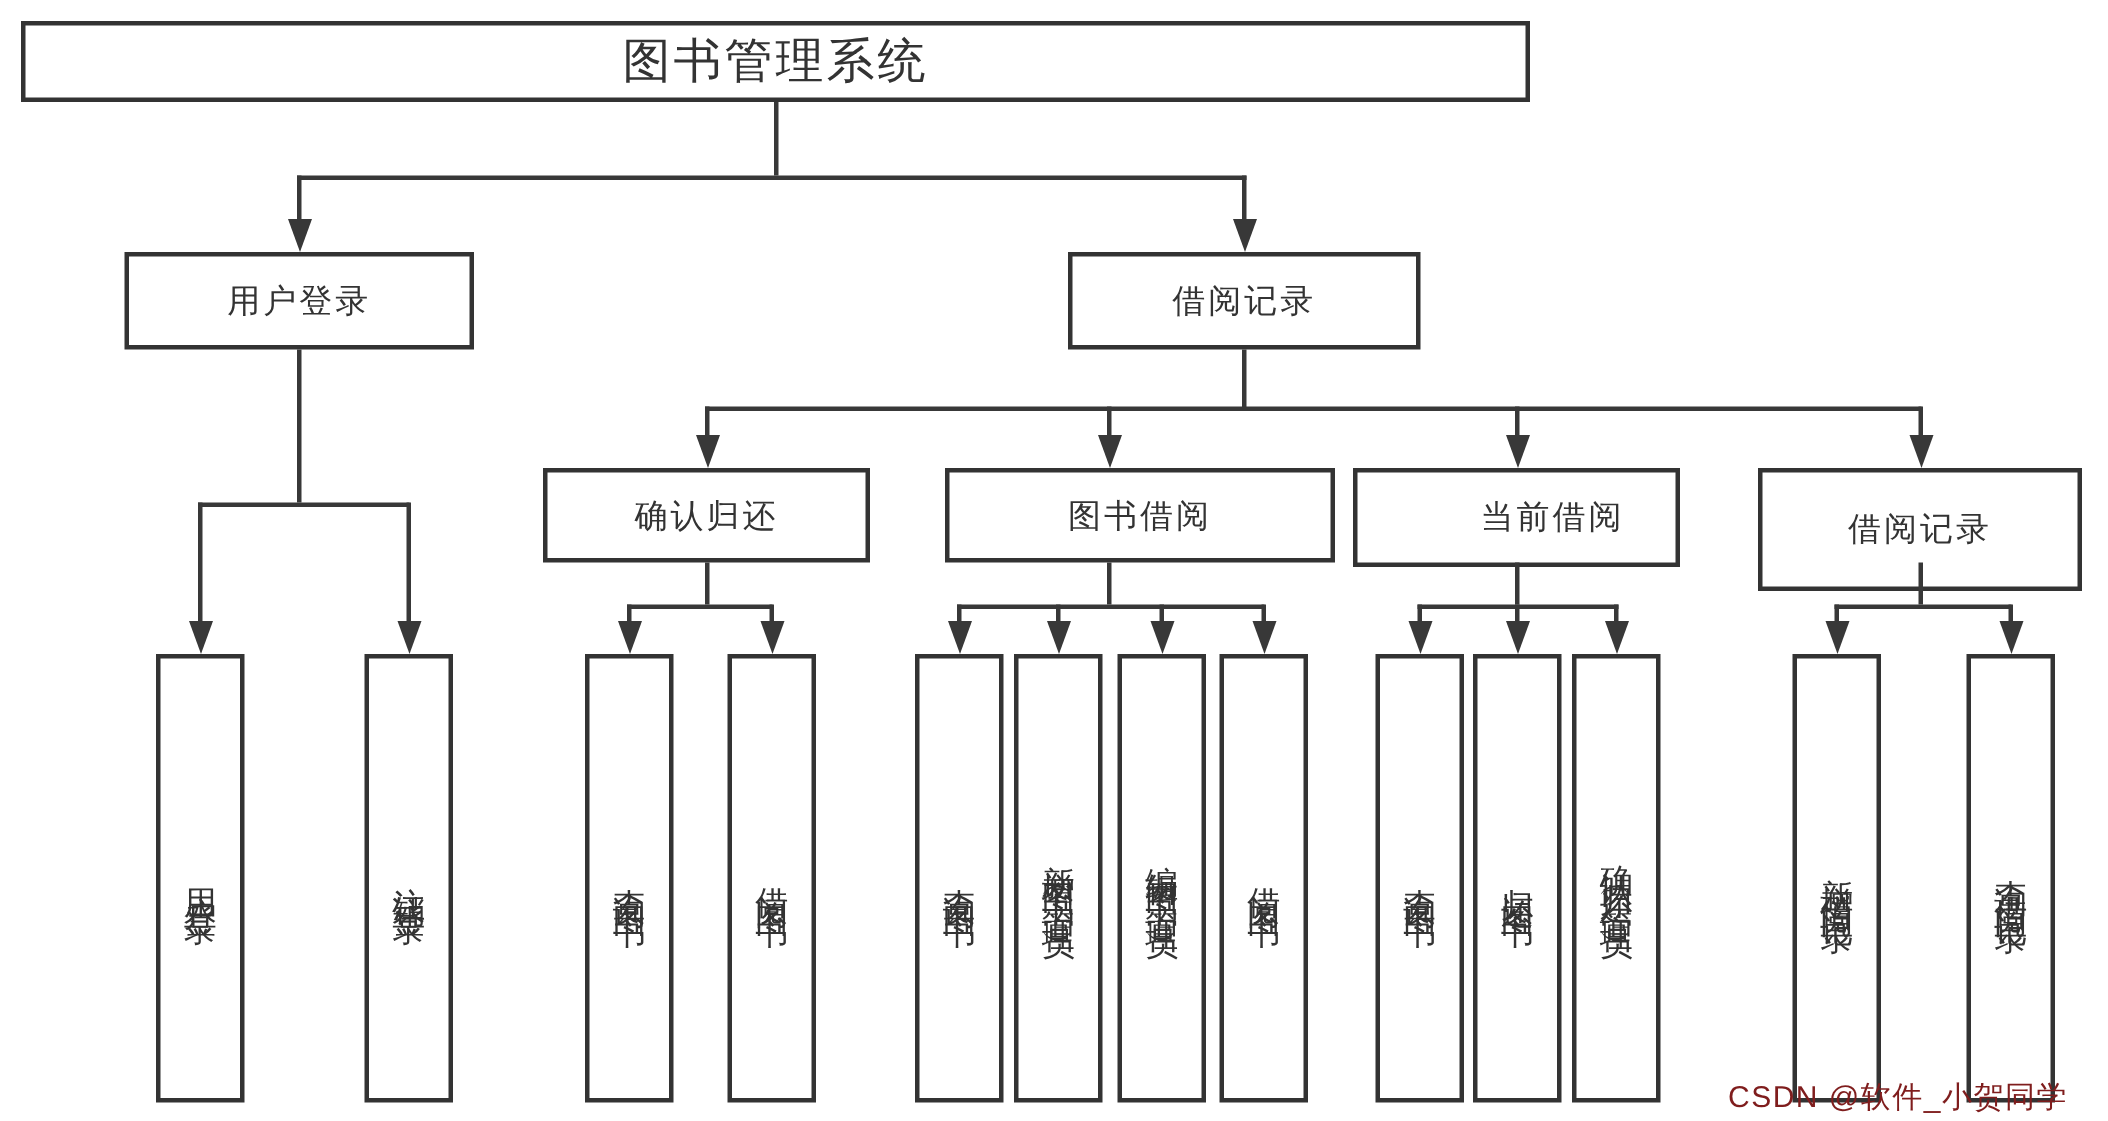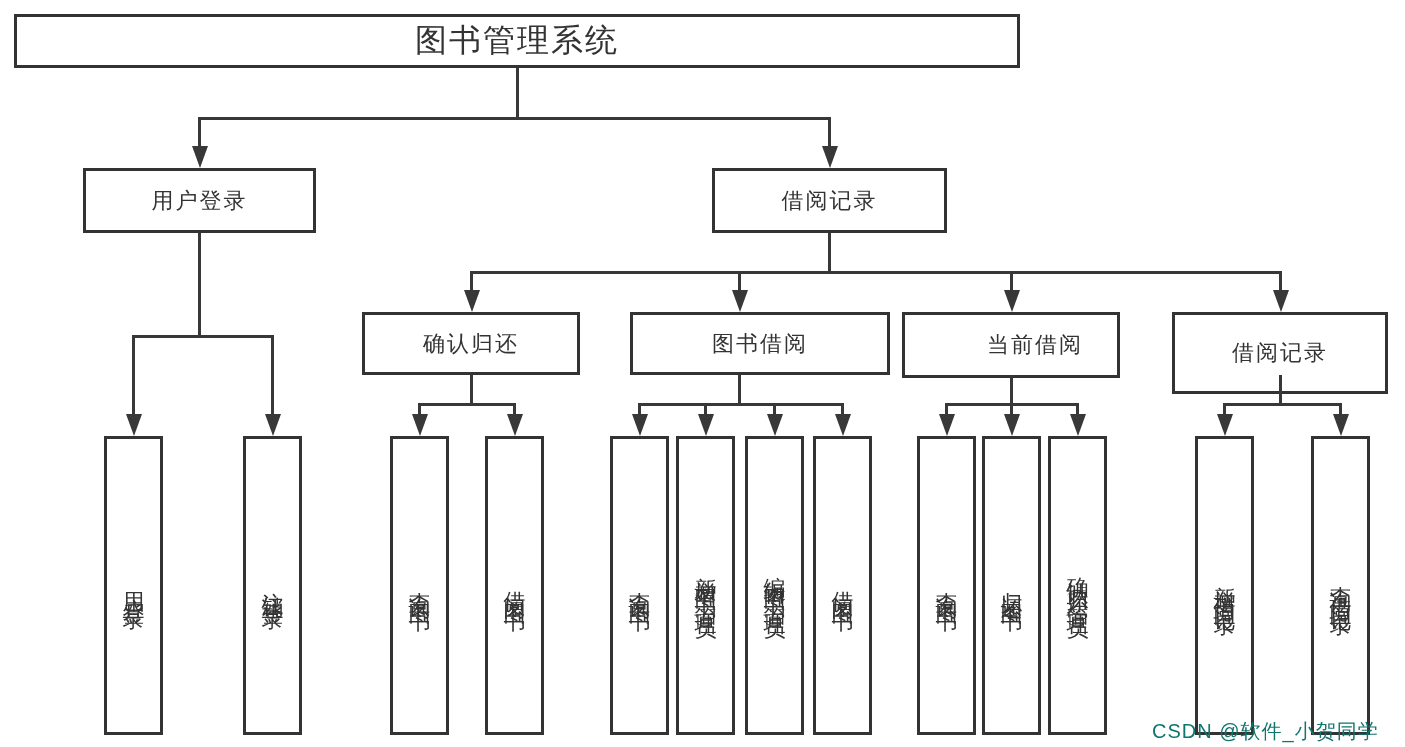--- a/index.html
+++ b/index.html
@@ -39,21 +39,21 @@
     width: 0; height: 0;
     border-left: 8px solid transparent;
     border-right: 8px solid transparent;
     border-top: 22px solid #383838;
   }
   .watermark {
     position: absolute;
     left: 1152px;
     top: 718px;
     font-size: 20px;
-    color: #0f766e;
+    color: #7f1d1d;
     letter-spacing: 1px;
     z-index: 10;
     white-space: nowrap;
   }
 </style>
 </head>
 <body>
 
 <div id="canvas">
 

